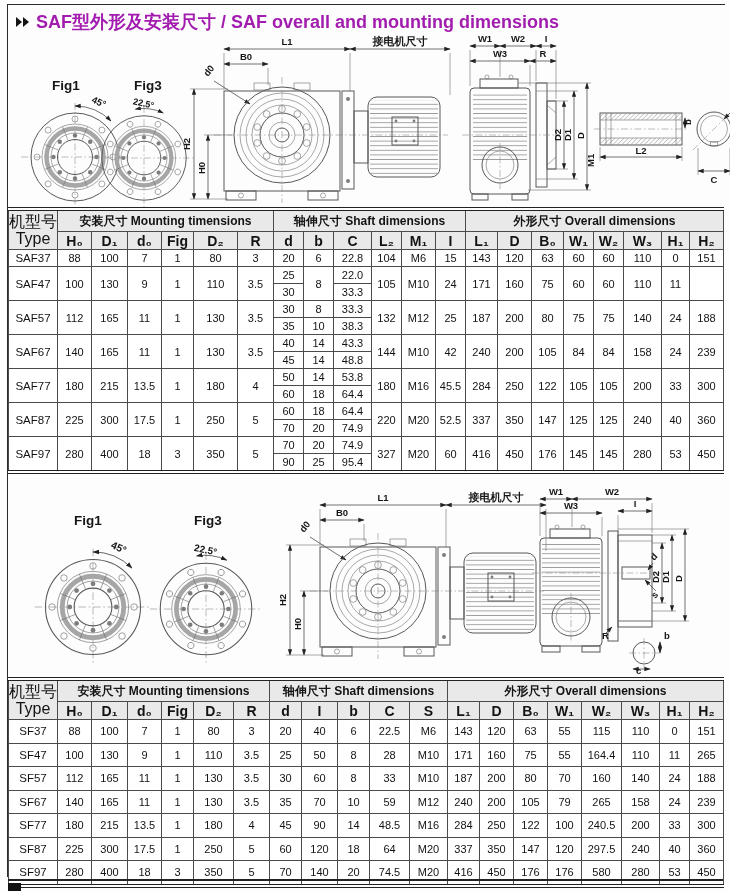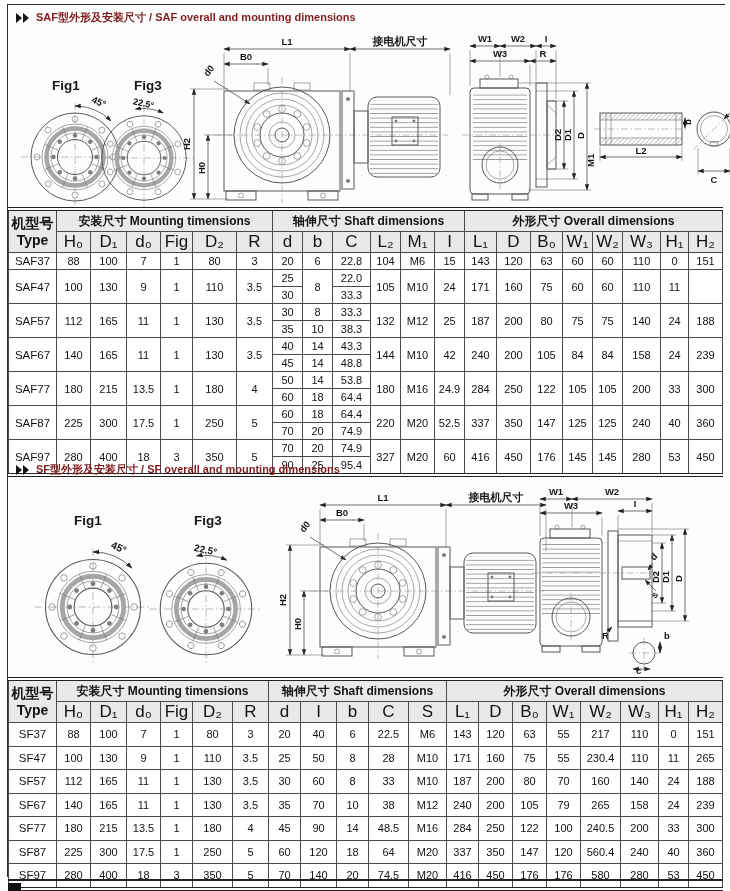--- a/index.html
+++ b/index.html
@@ -4,21 +4,21 @@
 <style>
   html,body{margin:0;padding:0;background:#fff}
   .page{position:relative;width:730px;height:891px;background:#fdfdfd;overflow:hidden;
         font-family:"Liberation Sans",sans-serif;color:#111}
   .frame{position:absolute;left:7px;top:4px;width:717px;height:872px;
          border-left:1.5px solid #2b2b2b;border-top:1.5px solid #2b2b2b;pointer-events:none}
   .sec-head{position:absolute;display:flex;align-items:center}
   .hicon{display:inline-flex;align-items:center;margin-right:6px}
   .hicon i{width:0;height:0;border-top:5.5px solid transparent;border-bottom:5.5px solid transparent;
            border-left:6.5px solid #141414;margin-right:1px}
-  .htext{font-size:11px;font-weight:700;color:#7f1d1d}
+  .htext{font-size:18px;font-weight:700;color:#a21caf}
   .head1{left:16px;top:10px}.head2{left:16px;top:462px}
   svg{position:absolute;overflow:visible}
   .d1{left:8px;top:33px}.d2{left:8px;top:487px}
   .ln{fill:none;stroke:#585858;stroke-width:1}
   .lt{fill:none;stroke:#6e6e6e;stroke-width:.6}
   .cl{fill:none;stroke:#8a8a8a;stroke-width:.55;stroke-dasharray:7 2.5 1.5 2.5}
   .band{fill:none;stroke:#a6a6a6;stroke-width:4.5}
   .dim{stroke:#333;stroke-width:.7;fill:none}
   .bolt{fill:#7d7d7d;stroke:none}
   text{font-family:"Liberation Sans",sans-serif}
@@ -26,22 +26,22 @@
   .cnt{font-size:11px;font-weight:700;fill:#161616}
   .figt{font-size:13.5px;font-weight:700;fill:#161616}
   .tblwrap{position:absolute;left:8px}
   .t1{top:207px}.t2{top:677px}
   .tblwrap table{border-collapse:collapse;table-layout:fixed;background:#fff;
       border:1px solid #3c3c3c;border-top:4px double #222;border-bottom:4px double #222}
   .tblwrap th,.tblwrap td{border:1px solid #4a4a4a;text-align:center;vertical-align:middle;
       padding:0;font-size:11px;white-space:nowrap;overflow:hidden;color:#131313}
   .tblwrap thead th{background:#e9e9e9}
   .tblwrap thead tr:first-child th{height:20px;font-size:12px;font-weight:700}
-  .tblwrap thead tr:nth-child(2) th{height:17px;font-size:17px;font-weight:400}
-  .tblwrap .corner div{line-height:17px;font-size:14px;font-weight:700}
+  .tblwrap thead tr:nth-child(2) th{height:17px;font-size:14px;font-weight:700}
+  .tblwrap .corner div{line-height:17px;font-size:16px;font-weight:400}
   .tblwrap .model{font-size:11.5px}
   .saf tbody td{height:16px}
   .sf tbody td{height:22.5px}
   .footer-line{position:absolute;left:8px;top:879px;width:715px;height:2px;background:#222}
   .footer-square{position:absolute;left:8px;top:883px;width:13px;height:8px;background:#111}
 </style>
 </head>
 <body>
 
 <div class="page">
@@ -440,21 +440,21 @@
             <td rowspan="2">215</td>
             <td rowspan="2">13.5</td>
             <td rowspan="2">1</td>
             <td rowspan="2">180</td>
             <td rowspan="2">4</td>
             <td>50</td>
             <td>14</td>
             <td>53.8</td>
             <td rowspan="2">180</td>
             <td rowspan="2">M16</td>
-            <td rowspan="2">24.9</td>
+            <td rowspan="2">45.5</td>
             <td rowspan="2">284</td>
             <td rowspan="2">250</td>
             <td rowspan="2">122</td>
             <td rowspan="2">105</td>
             <td rowspan="2">105</td>
             <td rowspan="2">200</td>
             <td rowspan="2">33</td>
             <td rowspan="2">300</td>
           </tr>
           <tr>
@@ -515,27 +515,20 @@
           </tr>
           <tr>
             <td>90</td>
             <td>25</td>
             <td>95.4</td>
           </tr>
         </tbody>
       </table>
     </div>
 
-  <div class="sec-head head2">
-    <span class="hicon">
-        <i></i>
-        <i></i>
-      </span>
-    <span class="htext">SF型外形及安装尺寸 / SF overall and mounting dimensions</span>
-  </div>
 
   <svg class="d2" width="714" height="188" viewBox="0 0 714 188">
     <g>
       <text class="figt" x="66" y="38">Fig1</text>
       <g transform="translate(85,120) scale(1.08)">
         <use href="#flg"></use>
           <use href="#b8"></use>
         <path class="dim" d="M0,-51 A51,51 0 0 1 36,-36" marker-start="url(#ar)" marker-end="url(#ar)"></path>
         <text class="dimt" transform="translate(16,-55) rotate(24)">45°</text>
       </g>
@@ -685,21 +678,21 @@
             <td rowspan="1">3</td>
             <td rowspan="1">20</td>
             <td rowspan="1">40</td>
             <td rowspan="1">6</td>
             <td rowspan="1">22.5</td>
             <td rowspan="1">M6</td>
             <td rowspan="1">143</td>
             <td rowspan="1">120</td>
             <td rowspan="1">63</td>
             <td rowspan="1">55</td>
-            <td rowspan="1">217</td>
+            <td rowspan="1">115</td>
             <td rowspan="1">110</td>
             <td rowspan="1">0</td>
             <td rowspan="1">151</td>
           </tr>
           <tr>
             <td rowspan="1" class="model">SF47</td>
             <td rowspan="1">100</td>
             <td rowspan="1">130</td>
             <td rowspan="1">9</td>
             <td rowspan="1">1</td>
@@ -707,21 +700,21 @@
             <td rowspan="1">3.5</td>
             <td rowspan="1">25</td>
             <td rowspan="1">50</td>
             <td rowspan="1">8</td>
             <td rowspan="1">28</td>
             <td rowspan="1">M10</td>
             <td rowspan="1">171</td>
             <td rowspan="1">160</td>
             <td rowspan="1">75</td>
             <td rowspan="1">55</td>
-            <td rowspan="1">230.4</td>
+            <td rowspan="1">164.4</td>
             <td rowspan="1">110</td>
             <td rowspan="1">11</td>
             <td rowspan="1">265</td>
           </tr>
           <tr>
             <td rowspan="1" class="model">SF57</td>
             <td rowspan="1">112</td>
             <td rowspan="1">165</td>
             <td rowspan="1">11</td>
             <td rowspan="1">1</td>
@@ -745,21 +738,21 @@
             <td rowspan="1" class="model">SF67</td>
             <td rowspan="1">140</td>
             <td rowspan="1">165</td>
             <td rowspan="1">11</td>
             <td rowspan="1">1</td>
             <td rowspan="1">130</td>
             <td rowspan="1">3.5</td>
             <td rowspan="1">35</td>
             <td rowspan="1">70</td>
             <td rowspan="1">10</td>
-            <td rowspan="1">38</td>
+            <td rowspan="1">59</td>
             <td rowspan="1">M12</td>
             <td rowspan="1">240</td>
             <td rowspan="1">200</td>
             <td rowspan="1">105</td>
             <td rowspan="1">79</td>
             <td rowspan="1">265</td>
             <td rowspan="1">158</td>
             <td rowspan="1">24</td>
             <td rowspan="1">239</td>
           </tr>
@@ -795,21 +788,21 @@
             <td rowspan="1">5</td>
             <td rowspan="1">60</td>
             <td rowspan="1">120</td>
             <td rowspan="1">18</td>
             <td rowspan="1">64</td>
             <td rowspan="1">M20</td>
             <td rowspan="1">337</td>
             <td rowspan="1">350</td>
             <td rowspan="1">147</td>
             <td rowspan="1">120</td>
-            <td rowspan="1">560.4</td>
+            <td rowspan="1">297.5</td>
             <td rowspan="1">240</td>
             <td rowspan="1">40</td>
             <td rowspan="1">360</td>
           </tr>
           <tr>
             <td rowspan="1" class="model">SF97</td>
             <td rowspan="1">280</td>
             <td rowspan="1">400</td>
             <td rowspan="1">18</td>
             <td rowspan="1">3</td>

